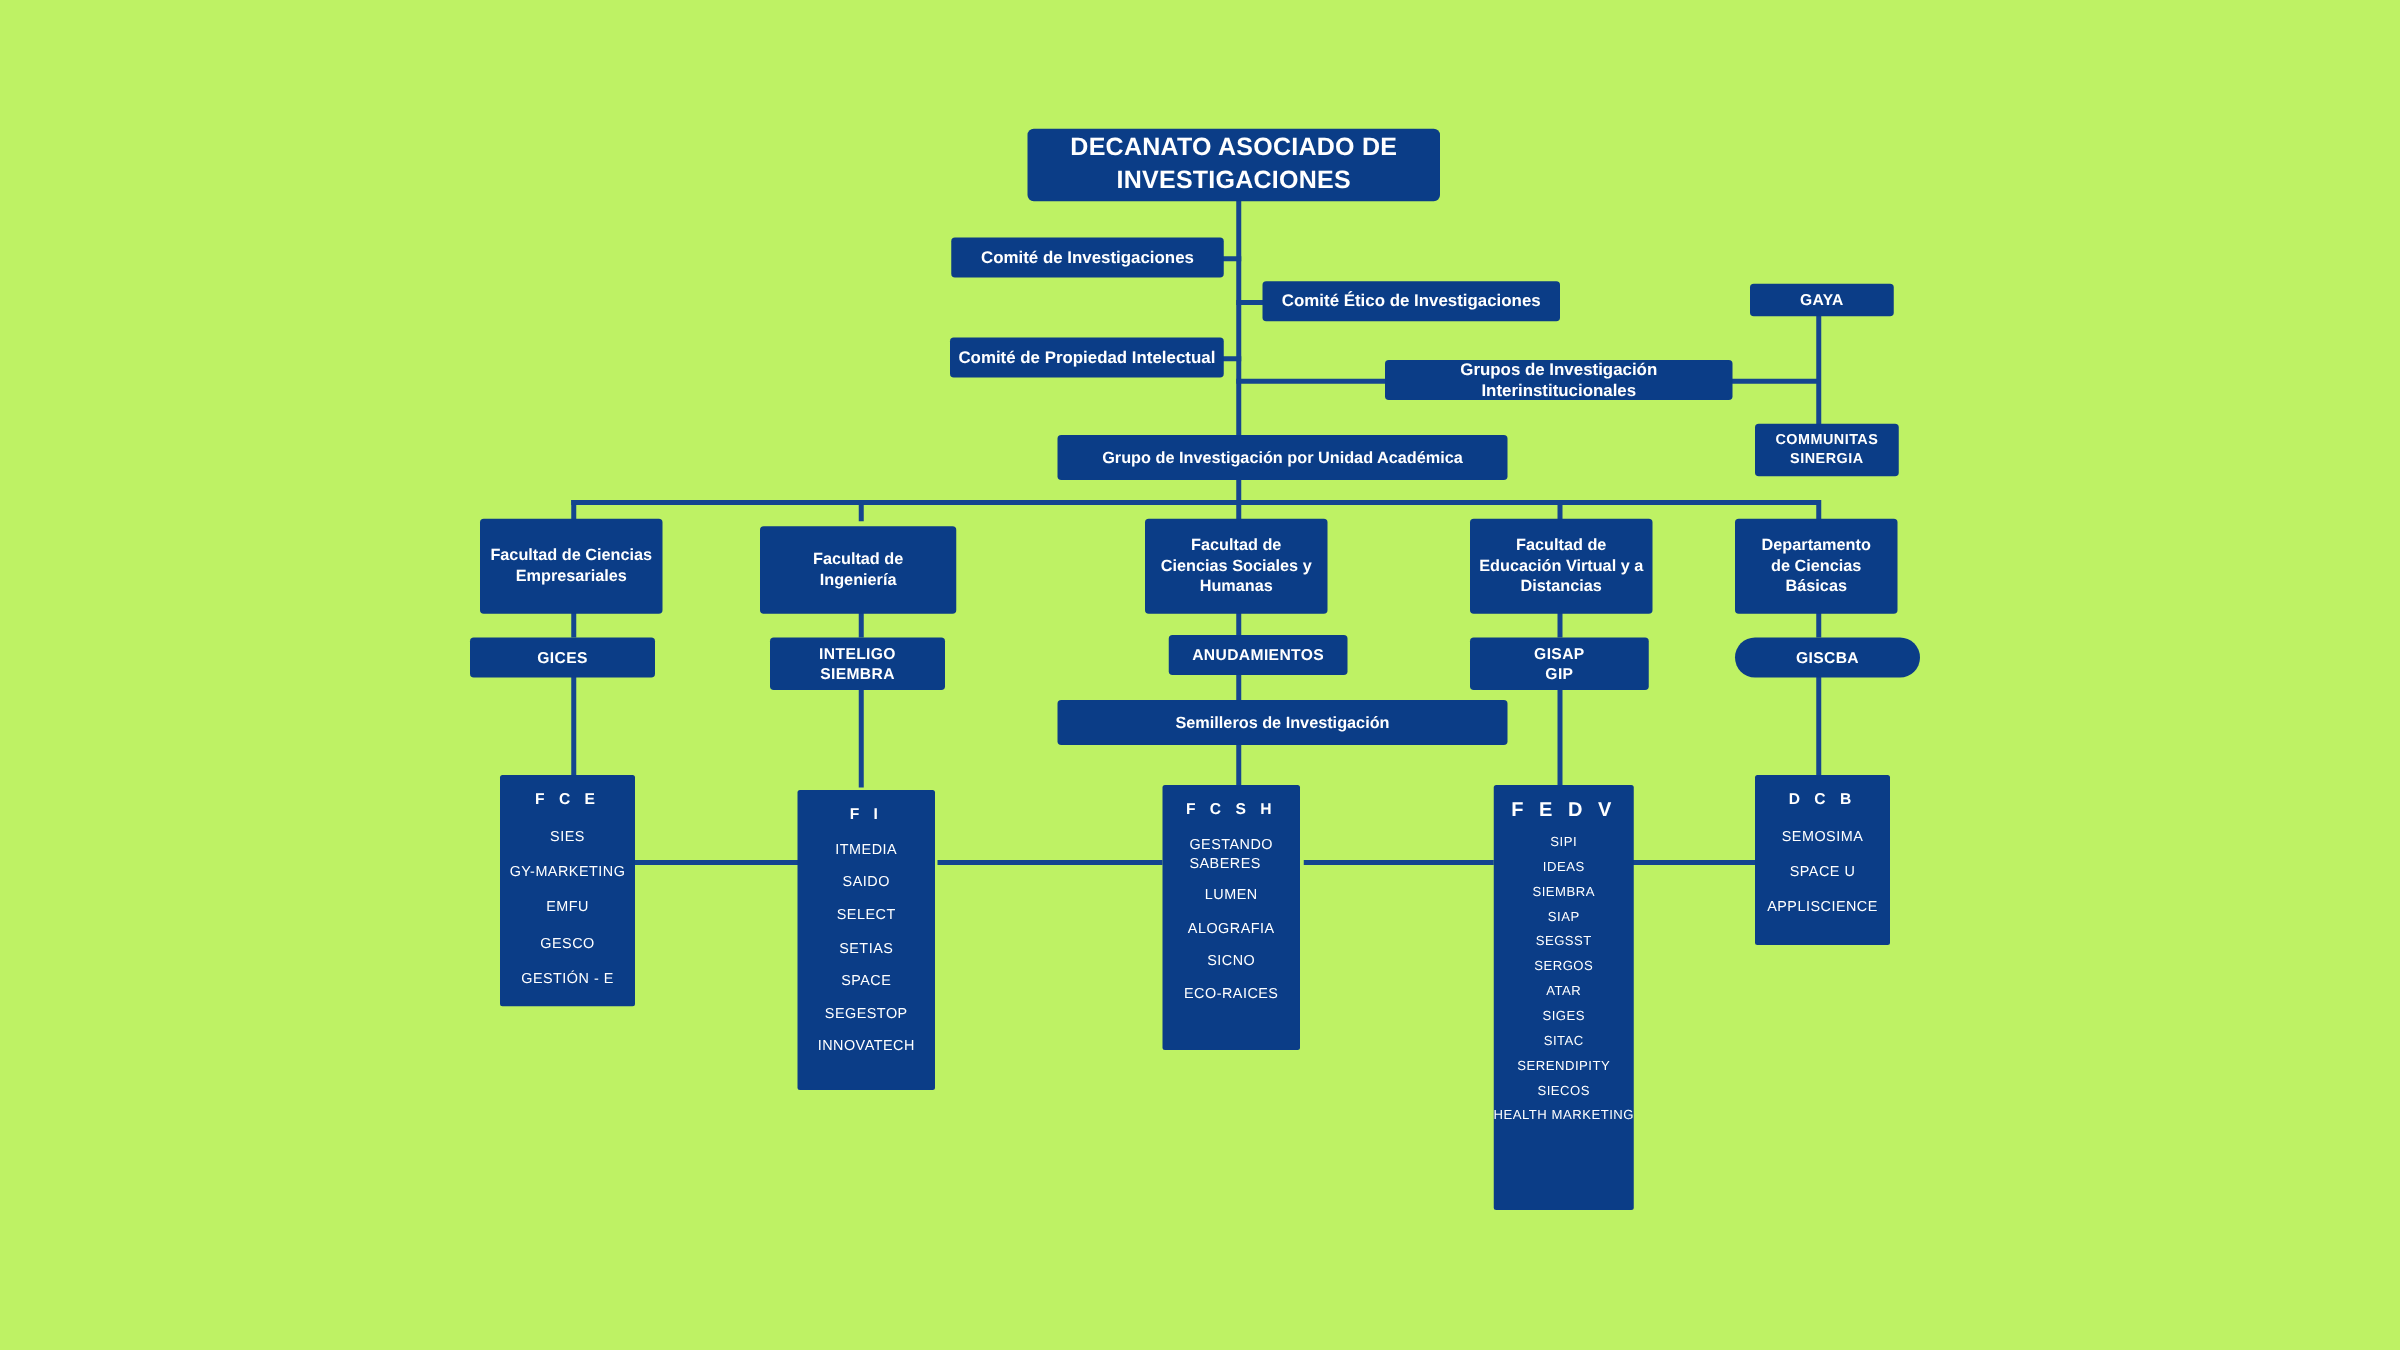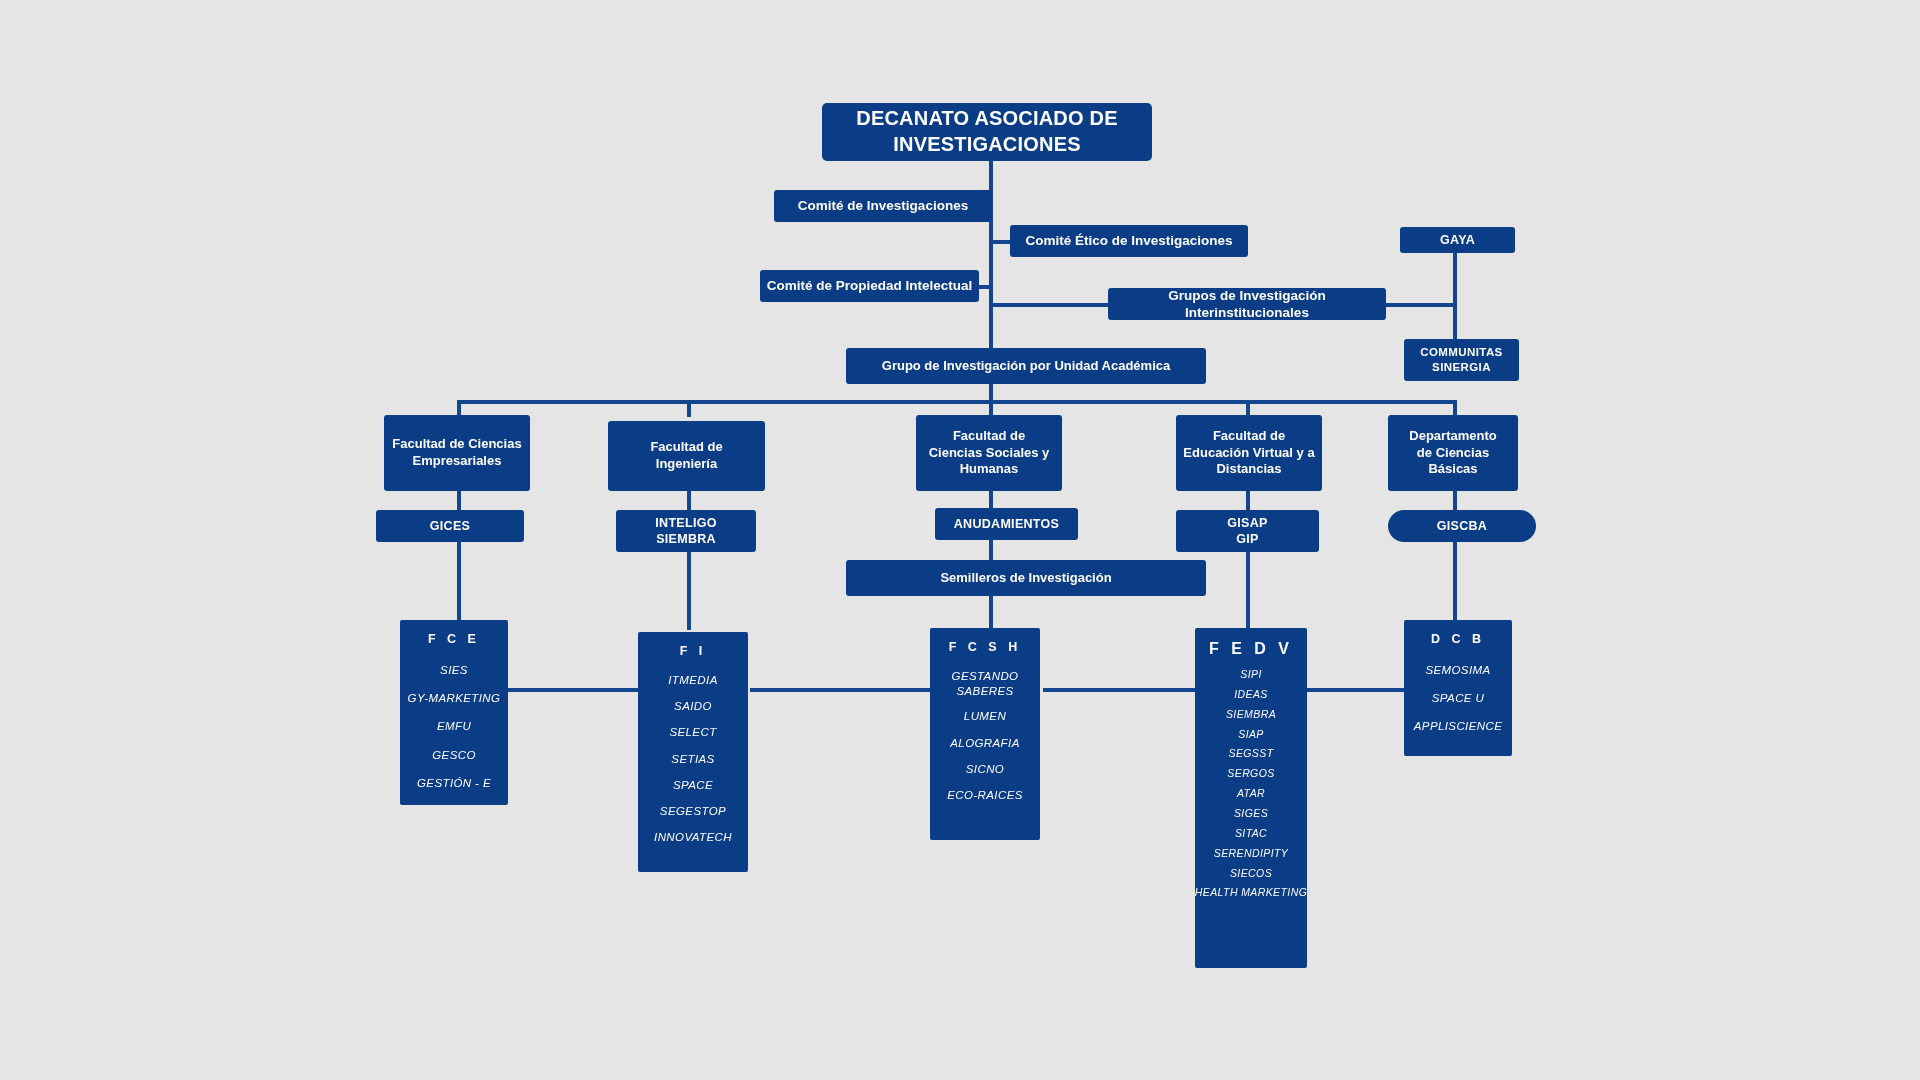--- a/index.html
+++ b/index.html
@@ -8,21 +8,21 @@
     margin: 0; padding: 0;
     width: 1920px; height: 1080px;
     background: #ffffff;
     font-family: "Liberation Sans", sans-serif;
     overflow: hidden;
   }
   #chart {
     position: relative;
     width: 1920px;
     height: 1080px;
-    background: #e5e5e5;
+    background: #bef264;
     padding-left: 20px;
   }
   
   .box {
     position: absolute;
     background: #0b3d87;
     color: #ffffff;
     border-radius: 3px;
     display: flex;
     flex-direction: column;
@@ -67,24 +67,22 @@
     font-size: 12.5px;
     font-weight: 700;
     letter-spacing: 4px;
     margin-bottom: 4px;
     white-space: nowrap;
   }
   .stack .item {
     font-size: 11.5px;
     font-weight: 400;
     letter-spacing: .4px;
-    text-align: center;
     white-space: nowrap;
     line-height: 1.32;
-    font-style: italic;
   }
   .stack.sp-lg .item { margin-top: 13px; }
   .stack.sp-md .item { margin-top: 11px; }
   .stack.sp-xs .item { margin-top: 6px; font-size: 10.5px; }
   .stack.sp-xs .head { font-size: 16px; }
   .stack .item.two { line-height: 1.28; }
 </style>
 </head>
 <body>
 
@@ -129,21 +127,21 @@
   <div class="conn h" style="left:508px; top:688px; width:132px;"></div>
   <div class="conn h" style="left:750px; top:688px; width:180px;"></div>
   <div class="conn h" style="left:1043px; top:688px; width:152px;"></div>
   <div class="conn h" style="left:1295px; top:688px; width:124px;"></div>
 
   <div class="box t-root" style="left:822px; top:103px; width:330px; height:58px; border-radius:5px;">
     <span class="ln">DECANATO ASOCIADO DE</span>
     <span class="ln">INVESTIGACIONES</span>
   </div>
 
-  <div class="box t-comm" style="left:761px; top:190px; width:218px; height:32px;margin-left:13px;">
+  <div class="box t-comm" style="left:761px; top:190px; width:218px; height:32px;">
     <span class="ln">Comité de Investigaciones</span>
   </div>
 
   <div class="box t-comm" style="left:1010px; top:225px; width:238px; height:32px;">
     <span class="ln">Comité Ético de Investigaciones</span>
   </div>
 
   <div class="box t-comm" style="left:760px; top:270px; width:219px; height:32px;">
     <span class="ln">Comité de Propiedad Intelectual</span>
   </div>

